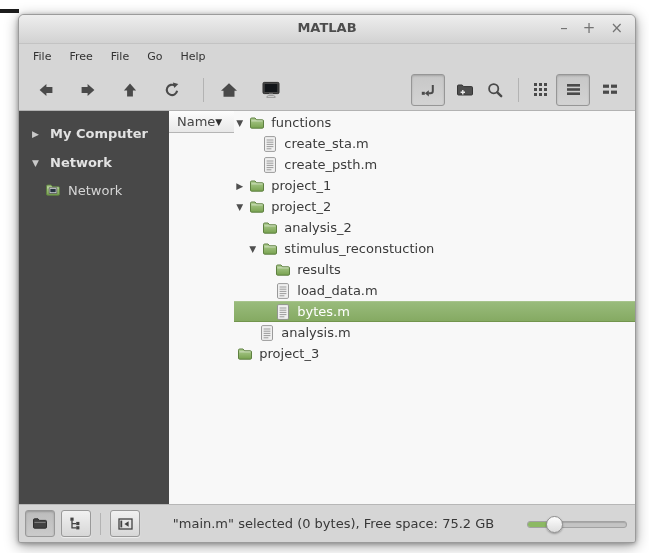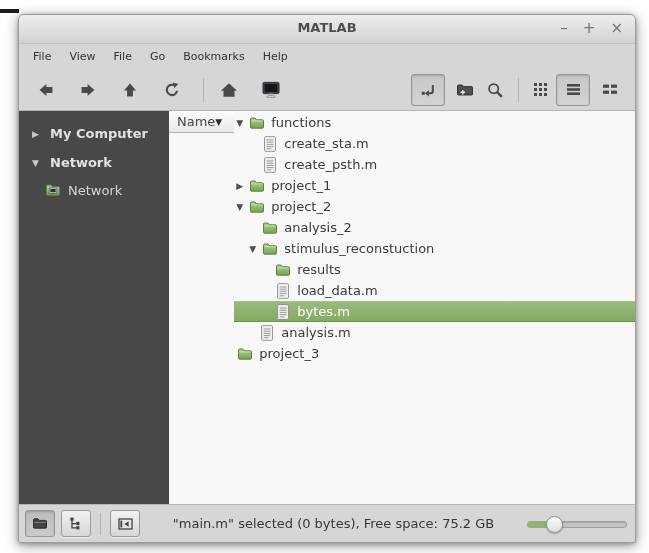--- a/index.html
+++ b/index.html
@@ -239,24 +239,23 @@
     <div class="title">MATLAB</div>
     <div class="win-controls">
       <span>–</span>
       <span>+</span>
       <span>×</span>
     </div>
   </div>
 
   <div class="menubar">
     <span class="menu-item">File</span>
-    <span class="menu-item">View</span>
+    <span class="menu-item">Free</span>
     <span class="menu-item">File</span>
     <span class="menu-item">Go</span>
-    <span class="menu-item">Bookmarks</span>
     <span class="menu-item">Help</span>
   </div>
 
   <div class="toolbar">
     <div class="tbtn">
       <svg class="icon16">
           <use href="#i-arrow-left"></use>
         </svg>
     </div>
     <div class="tbtn">

